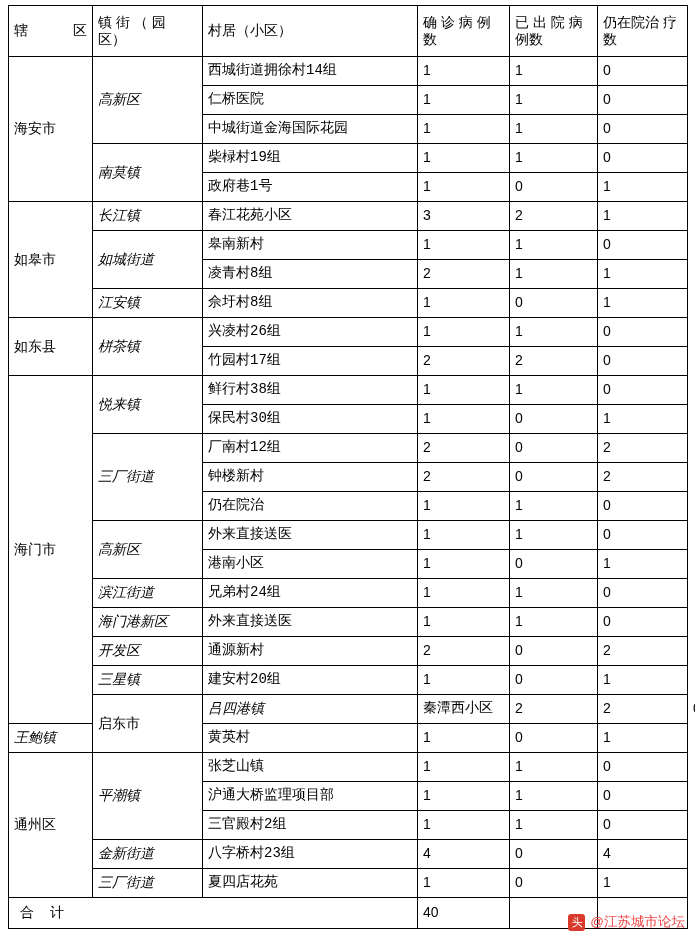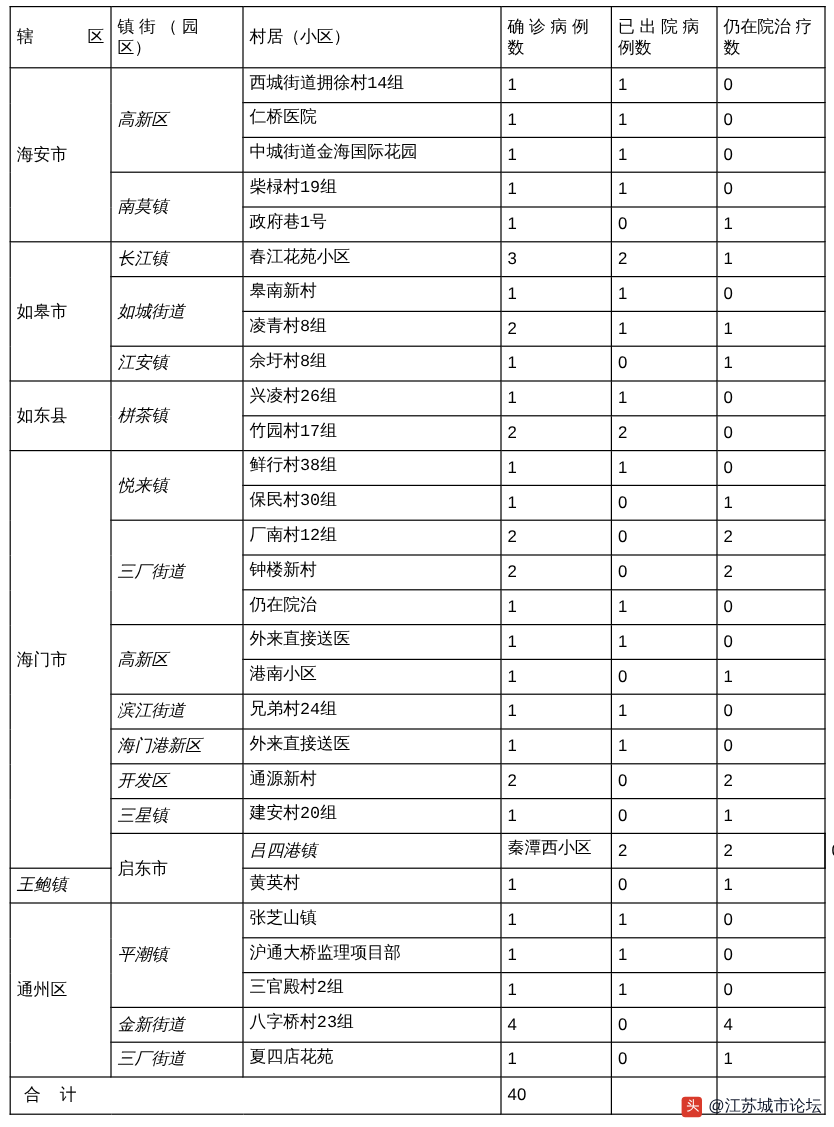--- a/index.html
+++ b/index.html
@@ -106,21 +106,21 @@
     height: 17px;
     border-radius: 3px;
     background: #d93a2b;
     color: #ffffff;
     font-size: 11px;
     line-height: 17px;
     text-align: center;
     letter-spacing: -1px;
   }
   #watermark .tt-text {
-    color: #0f172a;
+    color: #ef4444;
     font-size: 13.5px;
   }
 </style>
 </head>
 <body>
 
 <div id="sheet">
   <table class="data">
     <colgroup>
       <col class="c0">

